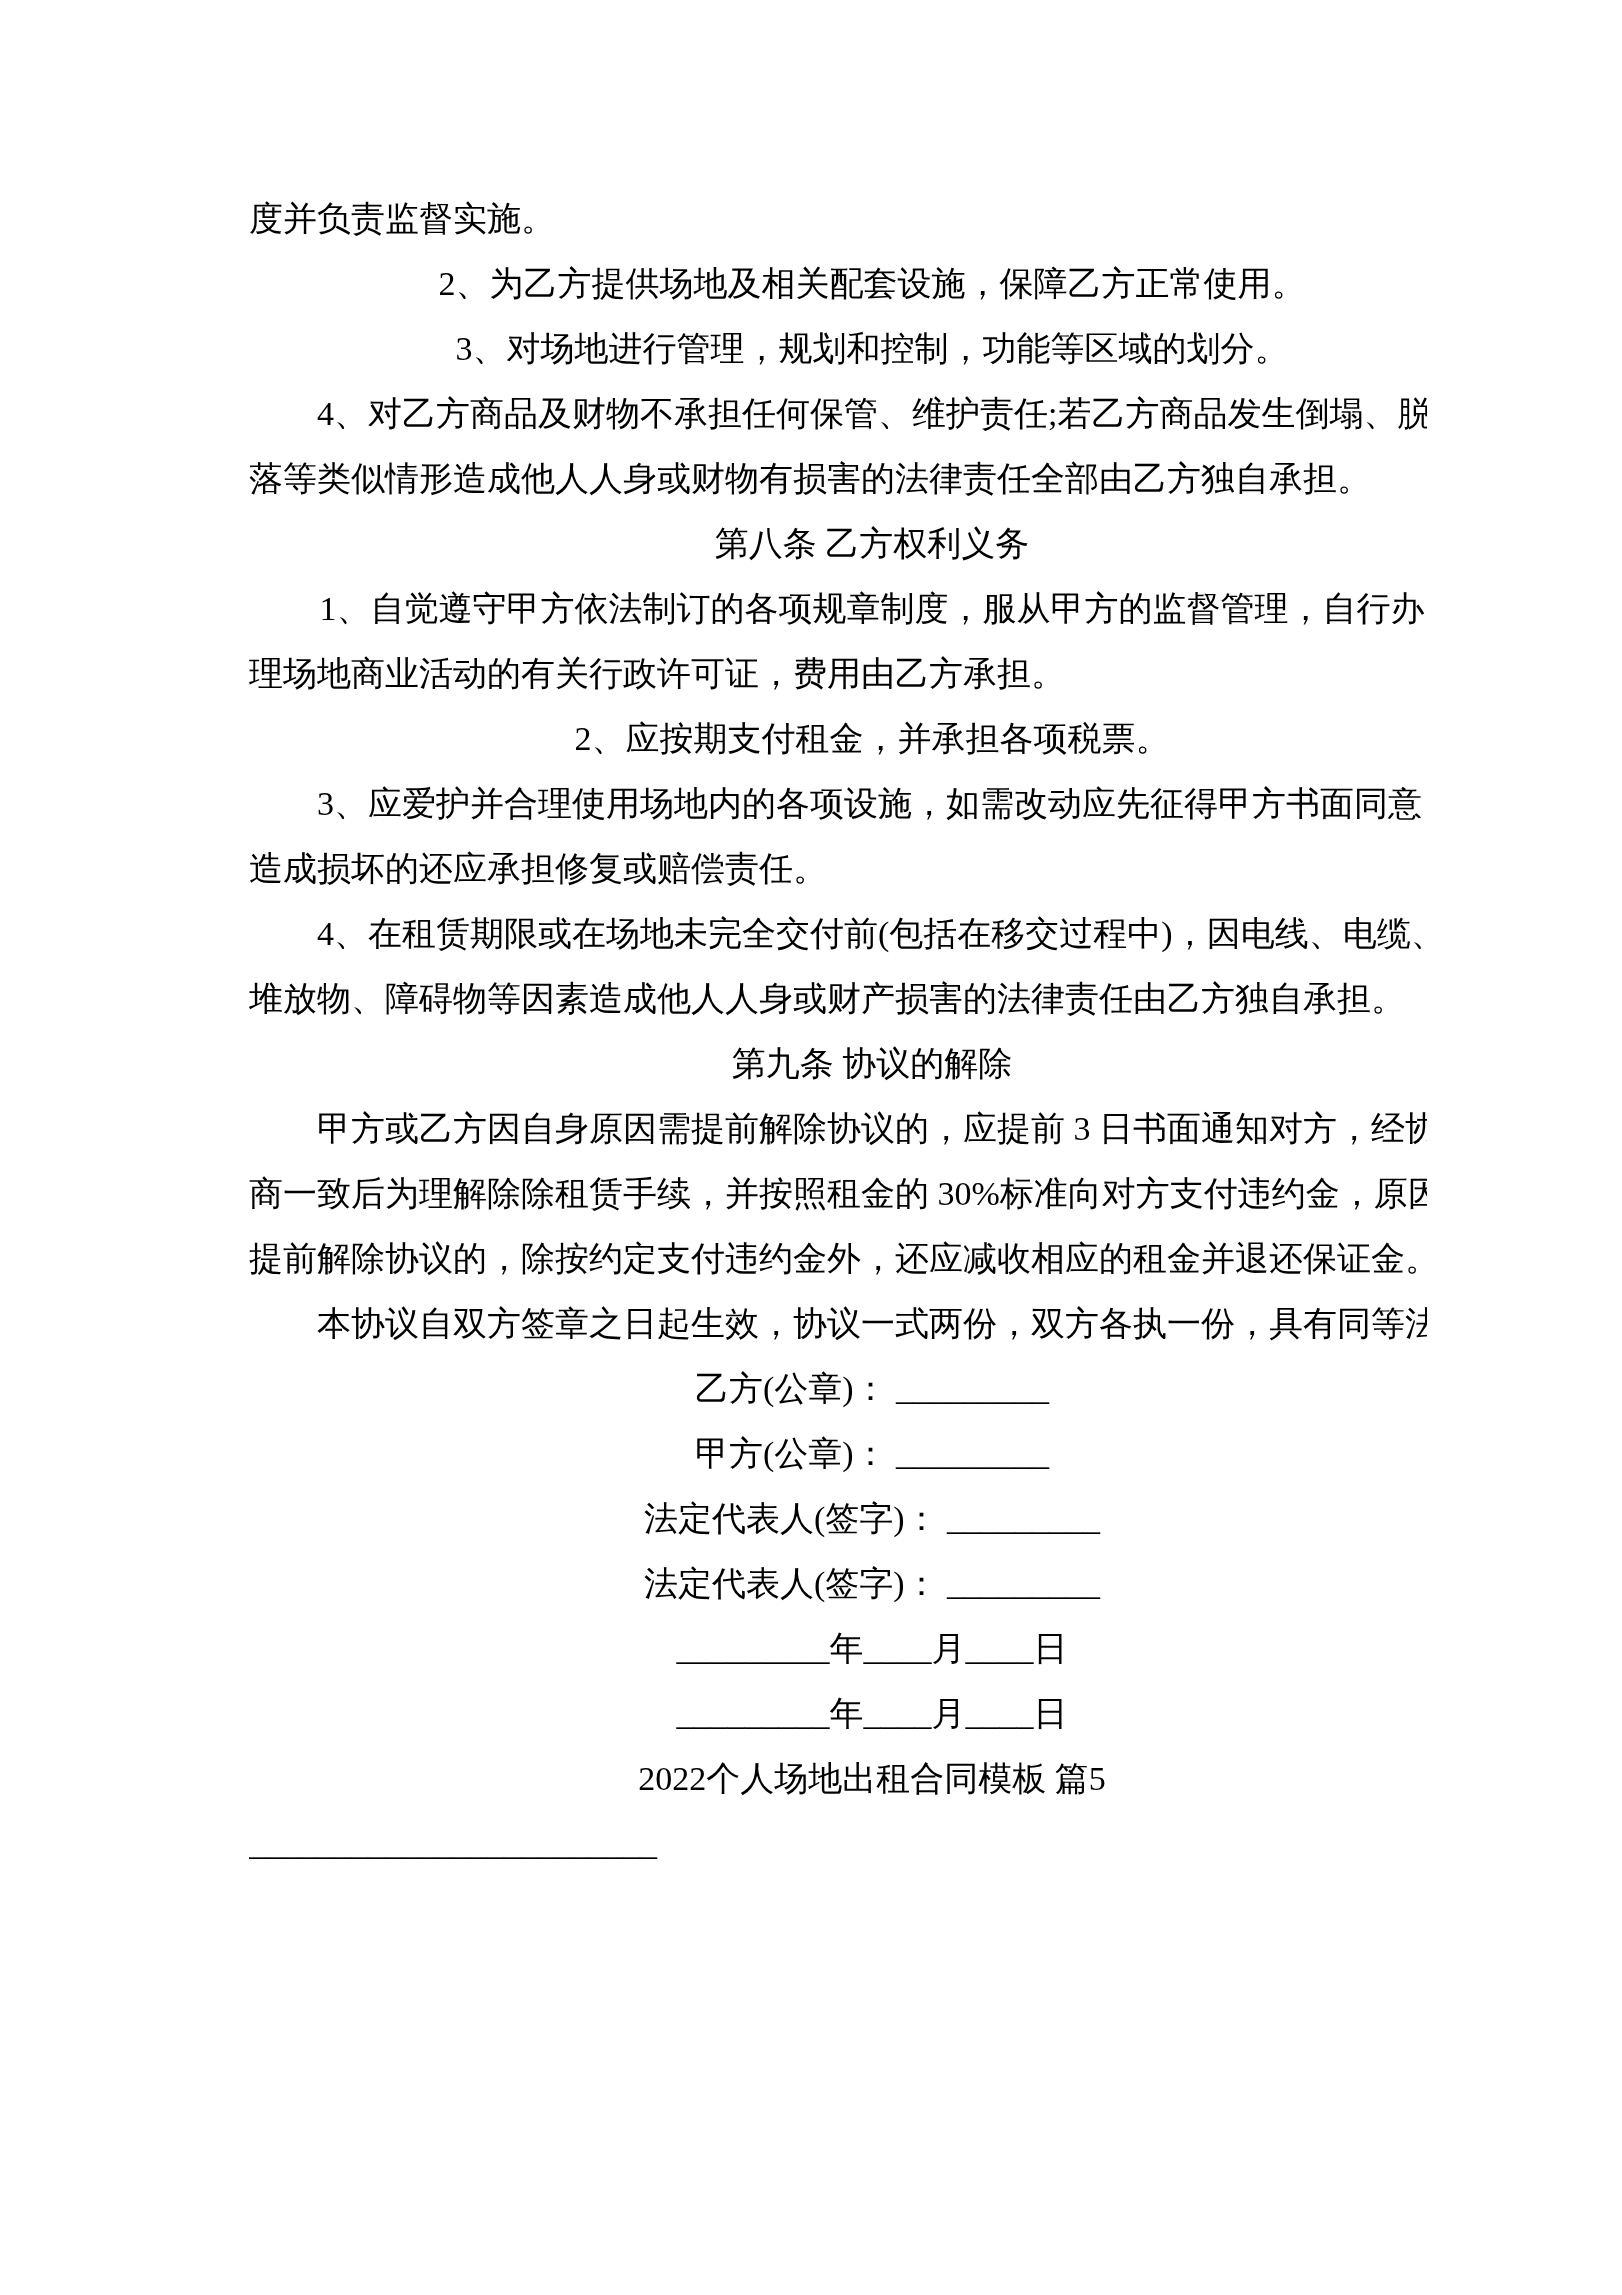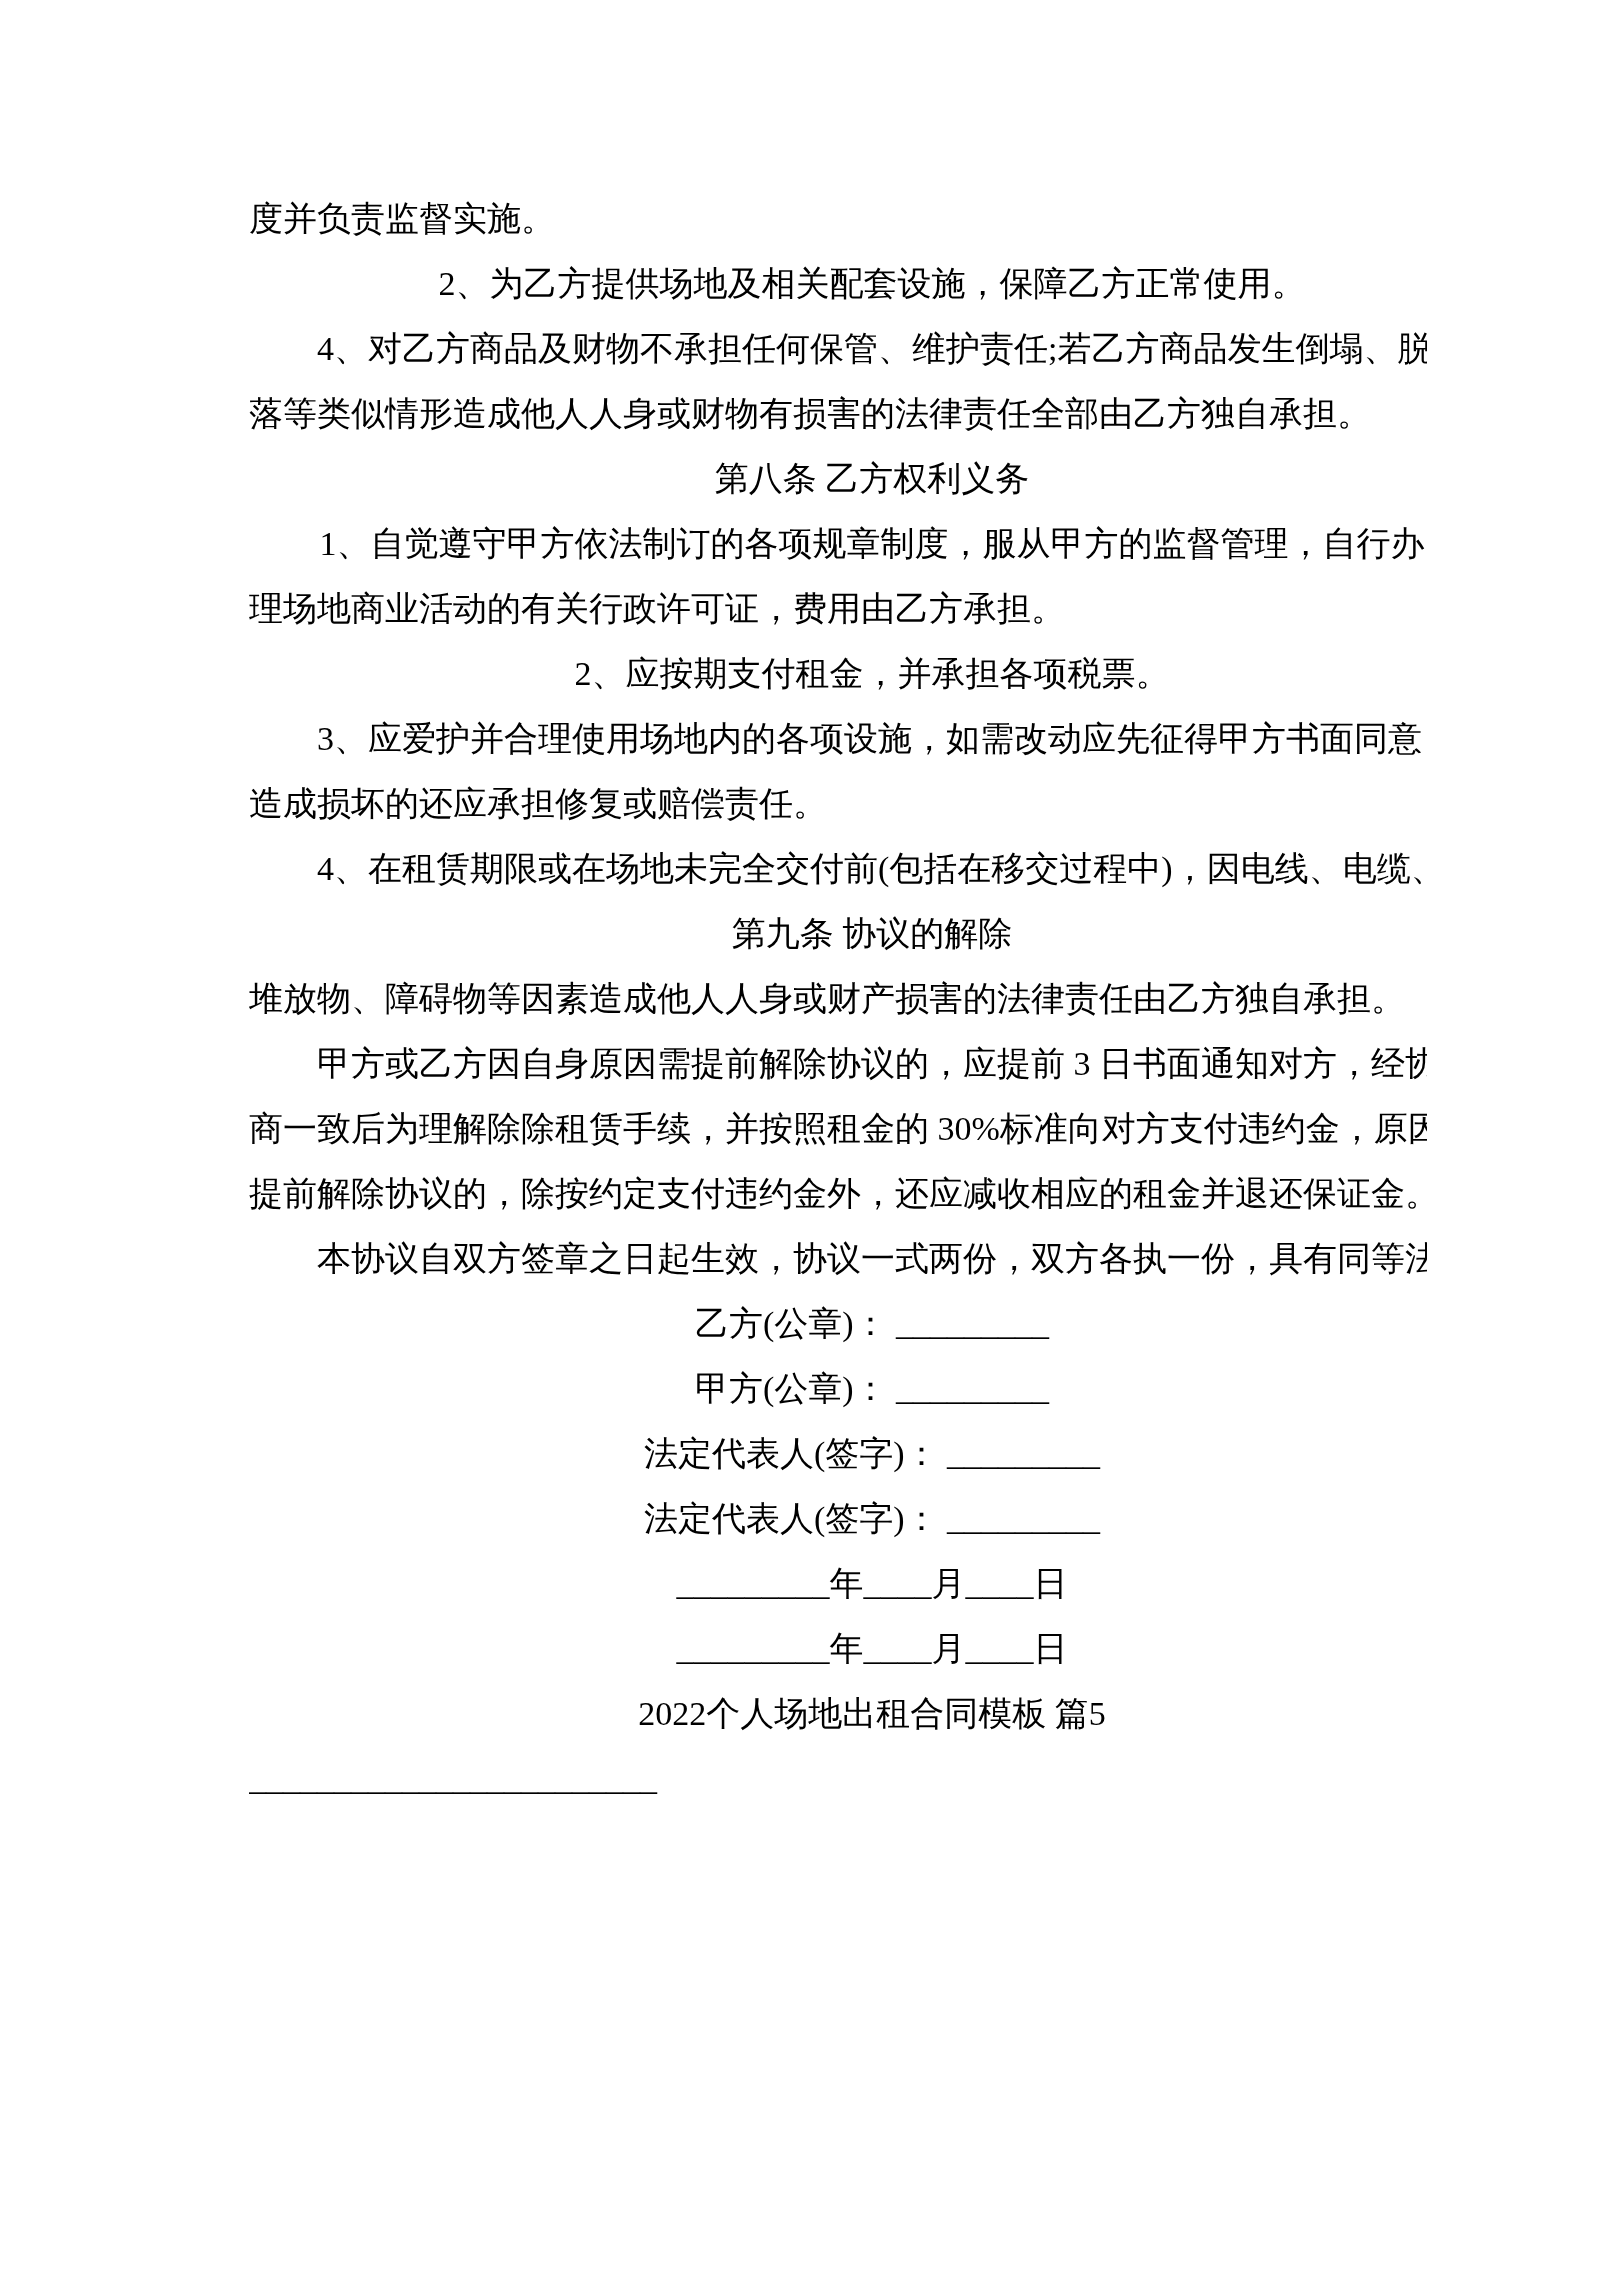--- a/index.html
+++ b/index.html
@@ -35,31 +35,32 @@
     letter-spacing: 0.45em;
   }
 </style>
 </head>
 <body>
 
 <div class="page">
   <div class="content" id="doc">
       <div class="line">度并负责监督实施。</div>
       <div class="line indent">2、为乙方提供场地及相关配套设施，保障乙方正常使用。</div>
+      <div class="line indent">3、对场地进行管理，规划和控制，功能等区域的划分。</div>
       <div class="line indent">4、对乙方商品及财物不承担任何保管、维护责任;若乙方商品发生倒塌、脱</div>
       <div class="line">落等类似情形造成他人人身或财物有损害的法律责任全部由乙方独自承担。</div>
       <div class="line indent">第八条 乙方权利义务</div>
       <div class="line indent">1、自觉遵守甲方依法制订的各项规章制度，服从甲方的监督管理，自行办</div>
       <div class="line">理场地商业活动的有关行政许可证，费用由乙方承担。</div>
       <div class="line indent">2、应按期支付租金，并承担各项税票。</div>
       <div class="line indent">3、应爱护并合理使用场地内的各项设施，如需改动应先征得甲方书面同意，</div>
       <div class="line">造成损坏的还应承担修复或赔偿责任。</div>
       <div class="line indent">4、在租赁期限或在场地未完全交付前(包括在移交过程中)，因电线、电缆、</div>
+      <div class="line">堆放物、障碍物等因素造成他人人身或财产损害的法律责任由乙方独自承担。</div>
       <div class="line indent">第九条 协议的解除</div>
-      <div class="line">堆放物、障碍物等因素造成他人人身或财产损害的法律责任由乙方独自承担。</div>
       <div class="line indent">甲方或乙方因自身原因需提前解除协议的，应提前 3 日书面通知对方，经协</div>
       <div class="line">商一致后为理解除除租赁手续，并按照租金的 30%标准向对方支付违约金，原因</div>
       <div class="line">提前解除协议的，除按约定支付违约金外，还应减收相应的租金并退还保证金。</div>
       <div class="line indent">本协议自双方签章之日起生效，协议一式两份，双方各执一份，具有同等法</div>
       <div class="line indent">乙方(公章)： _________</div>
       <div class="line indent">甲方(公章)： _________</div>
       <div class="line indent">法定代表人(签字)： _________</div>
       <div class="line indent">法定代表人(签字)： _________</div>
       <div class="line indent">_________年____月____日</div>
       <div class="line indent">_________年____月____日</div>

